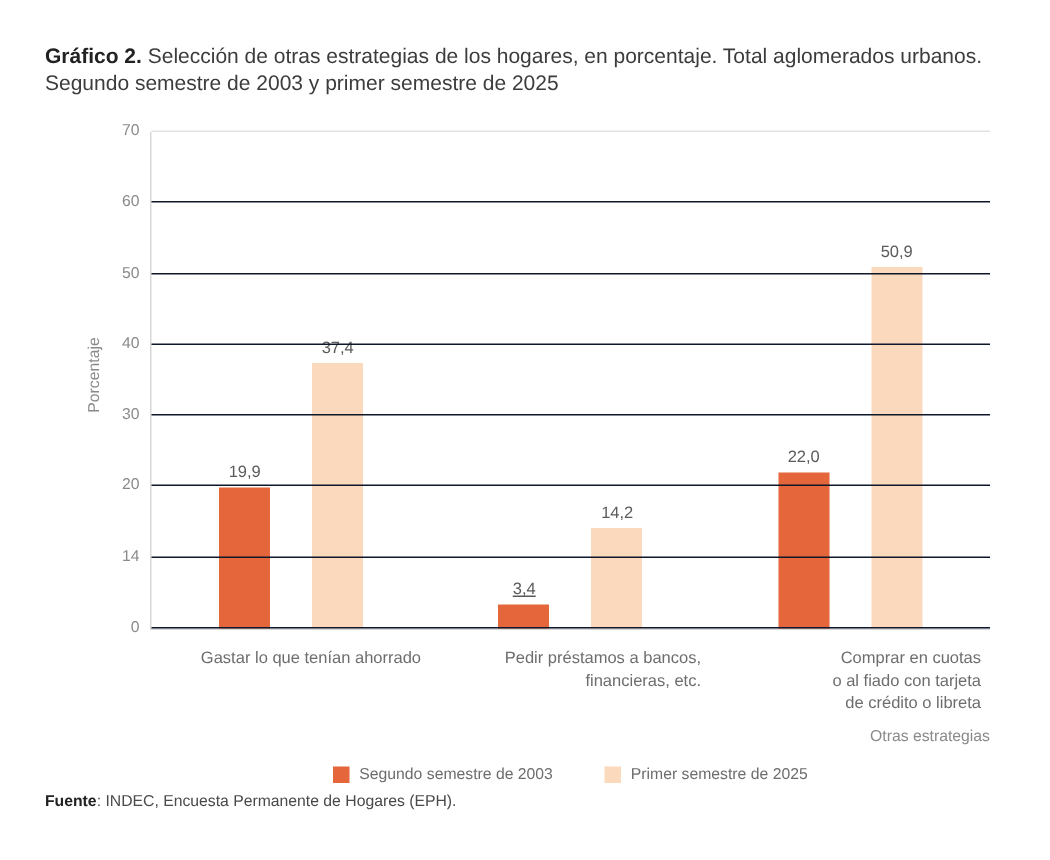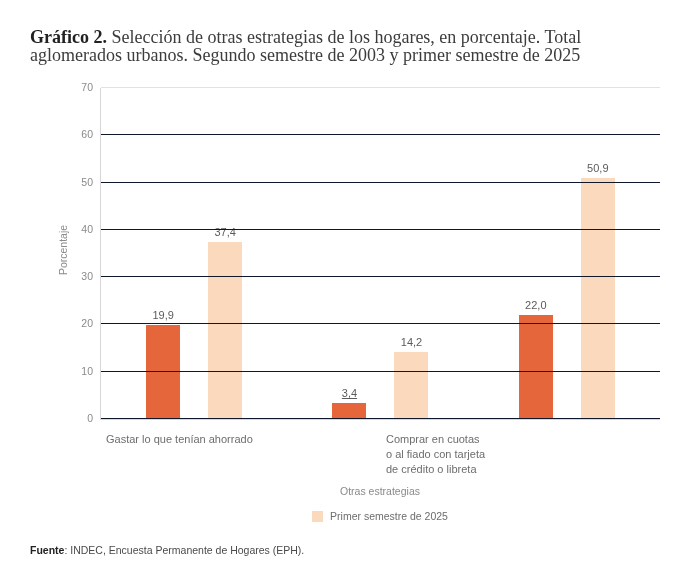--- a/index.html
+++ b/index.html
@@ -14,24 +14,23 @@
     color: #4a4a4a;
     position: relative;
     overflow: hidden;
   }
 
   .title-block {
     position: absolute;
     left: 30px;
     top: 28px;
     width: 640px;
-    font-size: 18px;
+    font-size: 14px;
     line-height: 18px;
     color: #3c3c3c;
-    font-family: Liberation Serif, serif;
   }
   .title-block .strong {
     font-weight: bold;
     color: #222222;
   }
 
   .chart-area {
     position: absolute;
     left: 30px;
     top: 80px;
@@ -119,34 +118,34 @@
 
   .xlabels {
     position: absolute;
     left: 70px;
     right: 10px;
     top: 352px;
     display: flex;
   }
   .xlabel {
     flex: 1 1 0;
-    text-align: left;
+    text-align: right;
     font-size: 11px;
     line-height: 15px;
     color: #6d6d6d;
     padding: 0 6px;
     box-sizing: border-box;
   }
 
   .xaxis-title {
     position: absolute;
     left: 70px;
     right: 10px;
     top: 405px;
-    text-align: center;
+    text-align: right;
     font-size: 10.5px;
     color: #8a8a8a;
   }
 
   .legend {
     position: absolute;
     left: 70px;
     right: 10px;
     top: 430px;
     display: flex;
@@ -164,21 +163,21 @@
   .swatch {
     width: 11px;
     height: 11px;
     background: #e4663a;
     display: inline-block;
   }
 
   .source {
     position: absolute;
     left: 30px;
-    top: 544px;
+    top: 528px;
     font-size: 10.5px;
     color: #4a4a4a;
     text-align: right;
   }
   .source .strong { font-weight: bold; color: #222222; }
 </style>
 </head>
 <body>
 
 <div class="title-block">
@@ -217,21 +216,21 @@
           <div class="bar-wrap">
             <div class="bar-value" style="bottom: 72.7143%;">50,9</div>
             <div class="bar light" style="height: 72.7143%; background: rgb(251, 217, 189);"></div>
           </div>
         </div>
       </div>
   <div class="gridline" style="bottom: 0%;">
         <div class="ytick">0</div>
       </div>
       <div class="gridline" style="bottom: 14.2857%;">
-        <div class="ytick">10</div>
+        <div class="ytick">14</div>
       </div>
       <div class="gridline" style="bottom: 28.5714%; text-align: right;">
         <div class="ytick">20</div>
       </div>
       <div class="gridline" style="bottom: 42.8571%;">
         <div class="ytick">30</div>
       </div>
       <div class="gridline" style="bottom: 57.1429%;">
         <div class="ytick">40</div>
       </div>
@@ -240,25 +239,30 @@
       </div>
       <div class="gridline" style="bottom: 85.7143%;">
         <div class="ytick">60</div>
       </div>
       <div class="gridline top-line" style="bottom: 100%; text-align: center;">
         <div class="ytick">70</div>
       </div>
     </div>
   <div class="xlabels" id="xlabels">
       <div class="xlabel">Gastar lo que tenían ahorrado</div>
+      <div class="xlabel">Pedir préstamos a bancos,<br>financieras, etc.</div>
       <div class="xlabel">Comprar en cuotas<br>o al fiado con tarjeta<br>de crédito o libreta</div>
     </div>
   <div class="xaxis-title">Otras estrategias</div>
   <div class="legend" id="legend">
       <div class="legend-item">
+        <span class="swatch" style="background: rgb(228, 102, 58);"></span>
+        <span>Segundo semestre de 2003</span>
+      </div>
+      <div class="legend-item">
         <span class="swatch" style="background: rgb(251, 217, 189);"></span>
         <span>Primer semestre de 2025</span>
       </div>
     </div>
 </div>
 
 <div class="source">
   <span class="strong">Fuente</span><span>: INDEC, Encuesta Permanente de Hogares (EPH).</span>
 </div>
 

